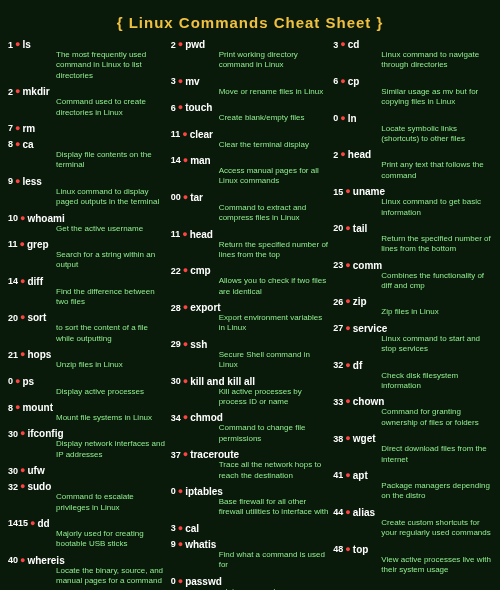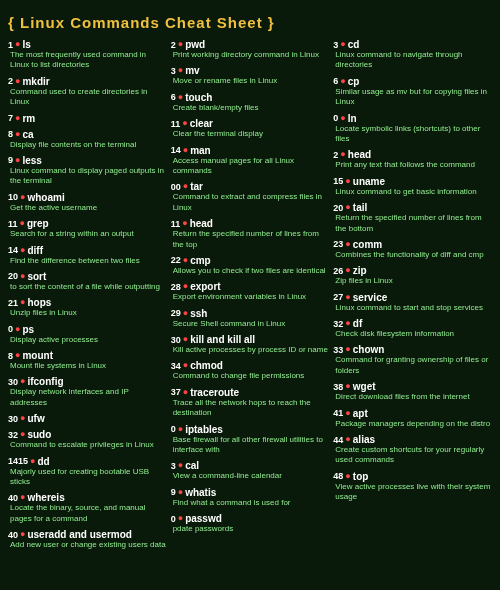--- a/index.html
+++ b/index.html
@@ -5,21 +5,21 @@
     * { margin: 0; padding: 0; box-sizing: border-box; }
     body {
       width: 500px;
       min-height: 590px;
       background-color: #0a1a0a;
       font-family: Arial, sans-serif;
       color: #e0e0e0;
       padding: 8px;
     }
     .page-title {
-      text-align: left;
+      text-align: center;
       color: #f0c040;
       font-size: 15px;
       font-weight: bold;
       padding: 6px 0 8px 0;
       letter-spacing: 1px;
     }
     .columns {
       display: flex;
       gap: 4px;
     }
@@ -50,20 +50,21 @@
     .cmd-label {
       color: #ffffff;
       font-size: 10px;
       font-weight: bold;
     }
     .cmd-desc {
       color: #90ee90;
       font-size: 8px;
       line-height: 1.3;
       padding-left: 2px;
+      margin-left: 46px;
     }
   </style>
 </head>
 <body>
 
 <div class="page-title">{ Linux Commands Cheat Sheet }</div>
 
 <div class="columns">
 <div class="column">
       <div class="cmd-block">
@@ -321,21 +322,20 @@
           <span class="cmd-label">iptables</span>
         </div>
         <div class="cmd-desc">Base firewall for all other firewall utilities to interface with</div>
       </div>
       <div class="cmd-block">
         <div class="cmd-name">
           <span class="cmd-number">3</span>
           <span class="cmd-icon">●</span>
           <span class="cmd-label">cal</span>
         </div>
-        <div class="cmd-desc">View a command-line calendar</div>
       </div>
       <div class="cmd-block">
         <div class="cmd-name">
           <span class="cmd-number">9</span>
           <span class="cmd-icon">●</span>
           <span class="cmd-label">whatis</span>
         </div>
         <div class="cmd-desc">Find what a command is used for</div>
       </div>
       <div class="cmd-block">

